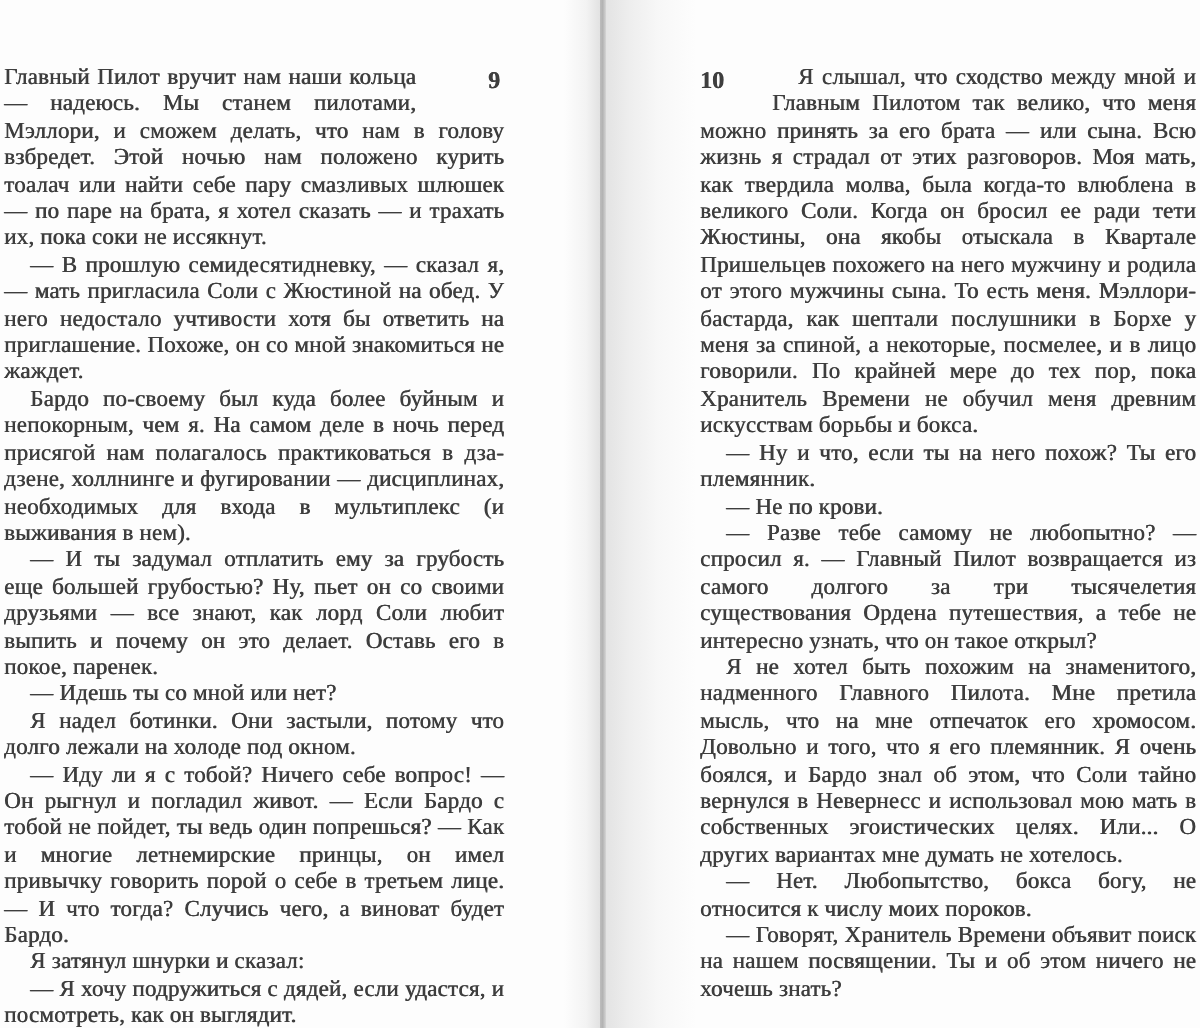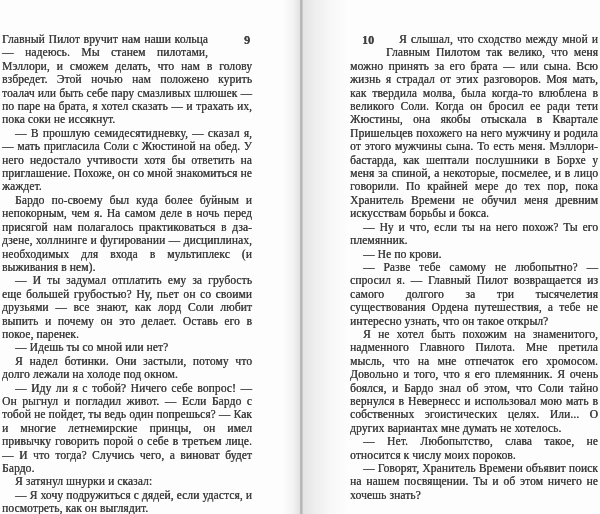--- a/index.html
+++ b/index.html
@@ -77,32 +77,32 @@
     width: 44px;
     height: 24px;
     text-align: right;
     padding-right: 2px;
     box-sizing: border-box;
   }
   .folio-left {
     float: left;
     width: 36px;
     height: 24px;
-    text-align: center;
+    text-align: left;
   }
 </style>
 </head>
 <body>
 
 <div class="spread">
 
   <div class="page page-left">
     <span class="folio folio-right">9</span>
     <div class="page-text">
-        <p class="noindent">Главный Пилот вручит нам наши кольца — надеюсь. Мы станем пилотами, Мэллори, и сможем делать, что нам в голову взбредет. Этой ночью нам положено курить тоалач или быть себе пару смазливых шлюшек — по паре на брата, я хотел сказать — и трахать их, пока соки не иссякнут.</p>
+        <p class="noindent">Главный Пилот вручит нам наши кольца — надеюсь. Мы станем пилотами, Мэллори, и сможем делать, что нам в голову взбредет. Этой ночью нам положено курить тоалач или найти себе пару смазливых шлюшек — по паре на брата, я хотел сказать — и трахать их, пока соки не иссякнут.</p>
         <p class="indent">— В прошлую семидесятидневку, — сказал я, — мать пригласила Соли с Жюстиной на обед. У него недостало учтивости хотя бы ответить на приглашение. Похоже, он со мной знакомиться не жаждет.</p>
         <p class="indent">Бардо по-своему был куда более буйным и непокорным, чем я. На самом деле в ночь перед присягой нам полагалось практиковаться в дза-дзене, холлнинге и фугировании — дисциплинах, необходимых для входа в мультиплекс (и выживания в нем).</p>
         <p class="indent">— И ты задумал отплатить ему за грубость еще большей грубостью? Ну, пьет он со своими друзьями — все знают, как лорд Соли любит выпить и почему он это делает. Оставь его в покое, паренек.</p>
         <p class="indent">— Идешь ты со мной или нет?</p>
         <p class="indent">Я надел ботинки. Они застыли, потому что долго лежали на холоде под окном.</p>
         <p class="indent">— Иду ли я с тобой? Ничего себе вопрос! — Он рыгнул и погладил живот. — Если Бардо с тобой не пойдет, ты ведь один попрешься? — Как и многие летнемирские принцы, он имел привычку говорить порой о себе в третьем лице. — И что тогда? Случись чего, а виноват будет Бардо.</p>
         <p class="indent">Я затянул шнурки и сказал:</p>
         <p class="indent">— Я хочу подружиться с дядей, если удастся, и посмотреть, как он выглядит.</p>
       </div>
   </div>
@@ -110,18 +110,18 @@
   <div class="spine"></div>
 
   <div class="page page-right">
     <span class="folio folio-left">10</span>
     <div class="page-text">
         <p class="indent">Я слышал, что сходство между мной и Главным Пилотом так велико, что меня можно принять за его брата — или сына. Всю жизнь я страдал от этих разговоров. Моя мать, как твердила молва, была когда-то влюблена в великого Соли. Когда он бросил ее ради тети Жюстины, она якобы отыскала в Квартале Пришельцев похожего на него мужчину и родила от этого мужчины сына. То есть меня. Мэллори-бастарда, как шептали послушники в Борхе у меня за спиной, а некоторые, посмелее, и в лицо говорили. По крайней мере до тех пор, пока Хранитель Времени не обучил меня древним искусствам борьбы и бокса.</p>
         <p class="indent">— Ну и что, если ты на него похож? Ты его племянник.</p>
         <p class="indent">— Не по крови.</p>
         <p class="indent">— Разве тебе самому не любопытно? — спросил я. — Главный Пилот возвращается из самого долгого за три тысячелетия существования Ордена путешествия, а тебе не интересно узнать, что он такое открыл?</p>
         <p class="indent">Я не хотел быть похожим на знаменитого, надменного Главного Пилота. Мне претила мысль, что на мне отпечаток его хромосом. Довольно и того, что я его племянник. Я очень боялся, и Бардо знал об этом, что Соли тайно вернулся в Невернесс и использовал мою мать в собственных эгоистических целях. Или... О других вариантах мне думать не хотелось.</p>
-        <p class="indent">— Нет. Любопытство, слава такое, не относится к числу моих пороков.</p>
+        <p class="indent">— Нет. Любопытство, бокса богу, не относится к числу моих пороков.</p>
         <p class="indent">— Говорят, Хранитель Времени объявит поиск на нашем посвящении. Ты и об этом ничего не хочешь знать?</p>
       </div>
   </div>
 
 </div>
 
 </body></html>

